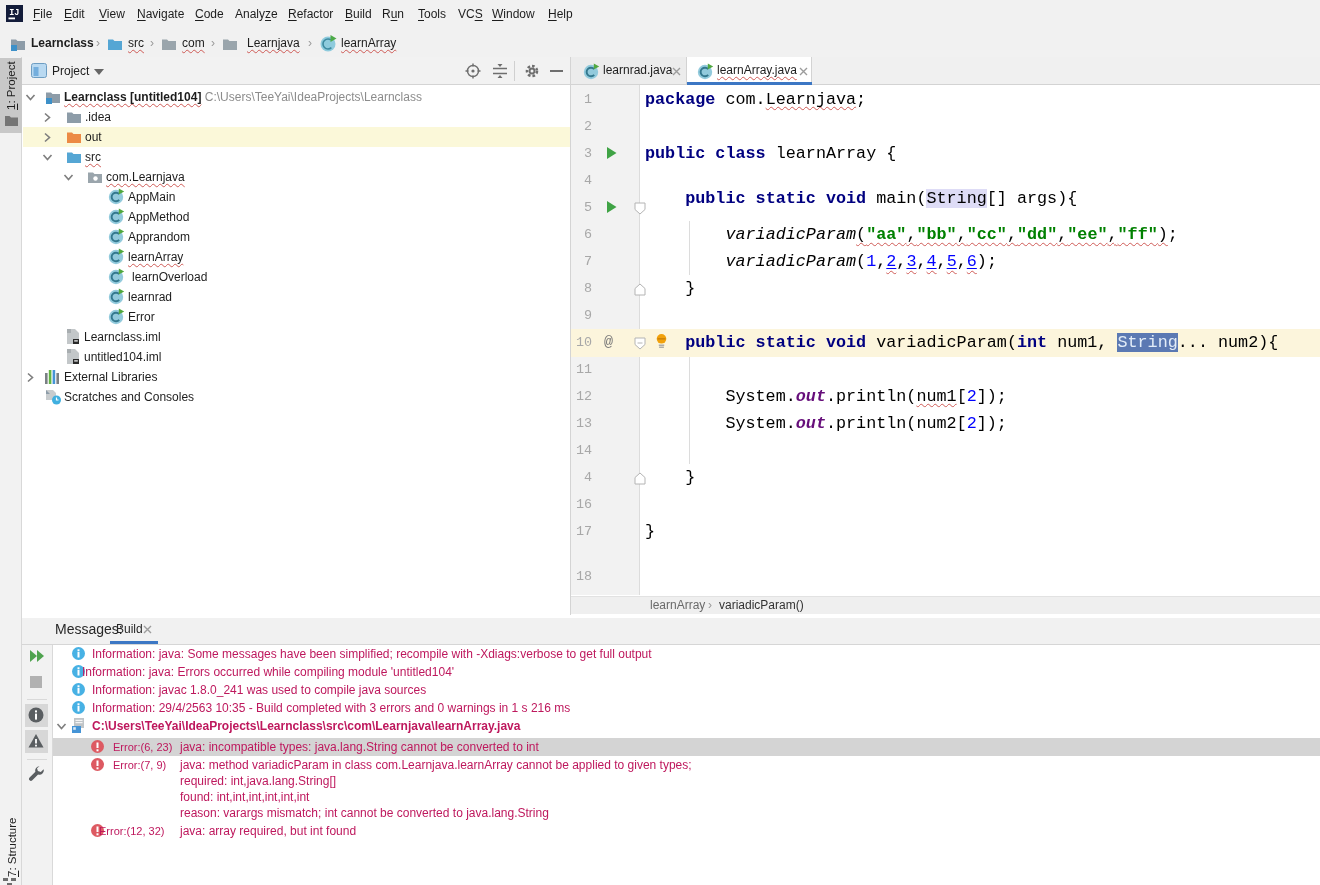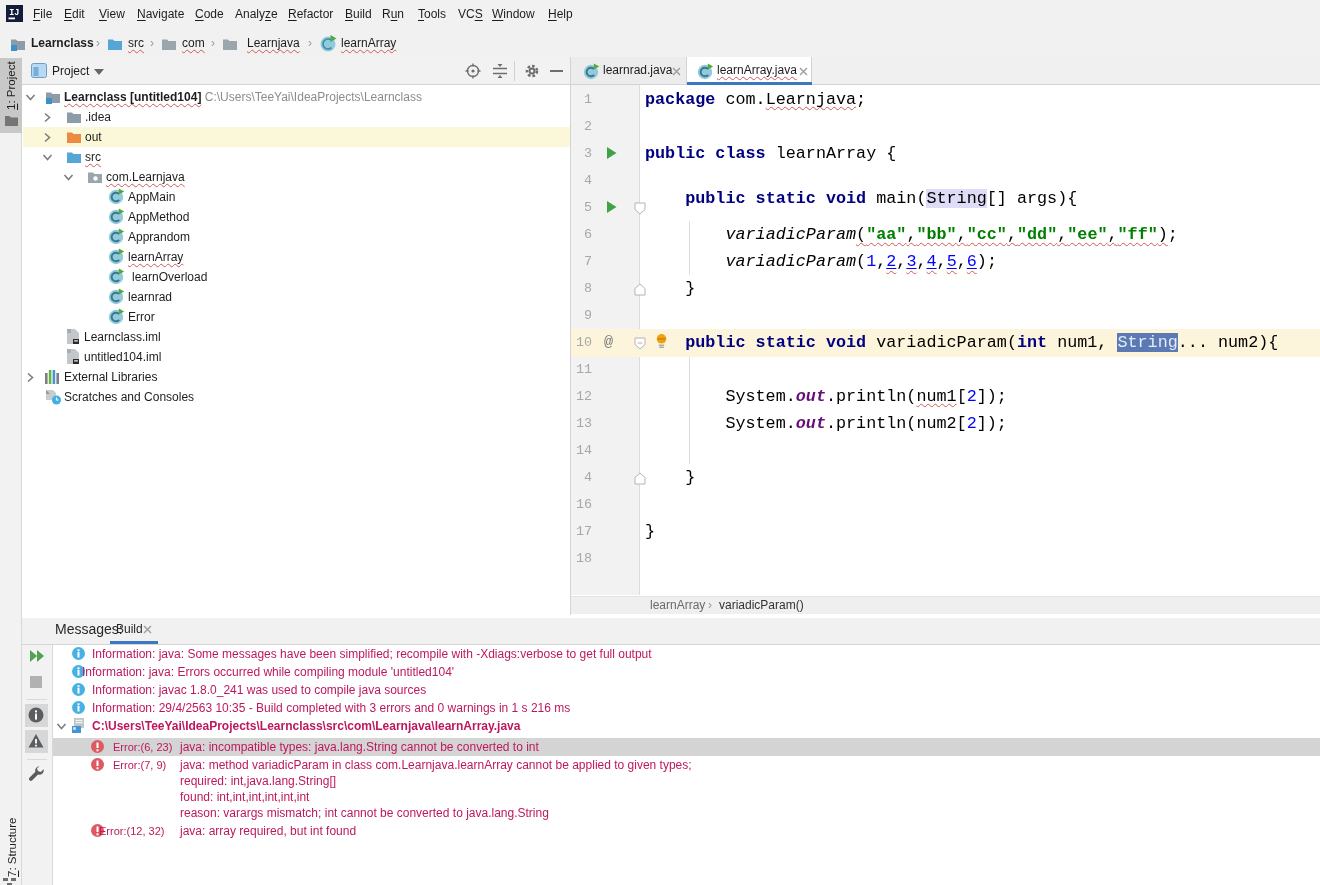--- a/index.html
+++ b/index.html
@@ -280,21 +280,21 @@
 <div class="lnum" style="top:275px">8</div>
 <div class="lnum" style="top:302px">9</div>
 <div class="lnum" style="top:329px">10</div>
 <div class="lnum" style="top:356px">11</div>
 <div class="lnum" style="top:383px">12</div>
 <div class="lnum" style="top:410px">13</div>
 <div class="lnum" style="top:437px">14</div>
 <div class="lnum" style="top:464px">4</div>
 <div class="lnum" style="top:491px">16</div>
 <div class="lnum" style="top:518px">17</div>
-<div class="lnum" style="top:545px">18</div>
+<div class="lnum" style="top:563px">18</div>
 <svg class="a" style="left:606px;top:147px" width="11" height="12">
     <path d="M1 0 L10.5 6 L1 12 z" fill="#3fa345"></path>
   </svg>
 <svg class="a" style="left:606px;top:201px" width="11" height="12">
     <path d="M1 0 L10.5 6 L1 12 z" fill="#3fa345"></path>
   </svg>
 <div class="a mono" style="left:604px;top:329px;height:27px;line-height:27px;font-size:15px;color:#7a7a7a">@</div>
 <svg class="a" style="left:634px;top:202px" width="12" height="13">
     <path d="M1 1 h10 v6.5 l-5 4.5 l-5 -4.5 z" fill="#fff" stroke="#b4b4b4"></path>
   </svg>

